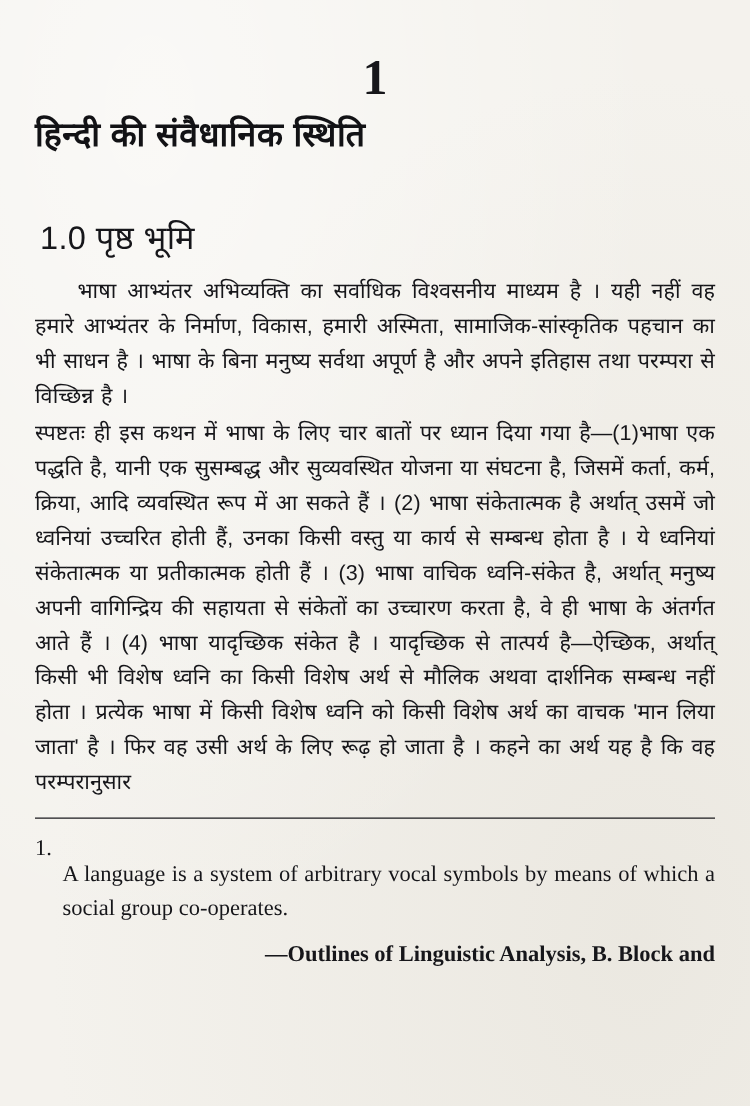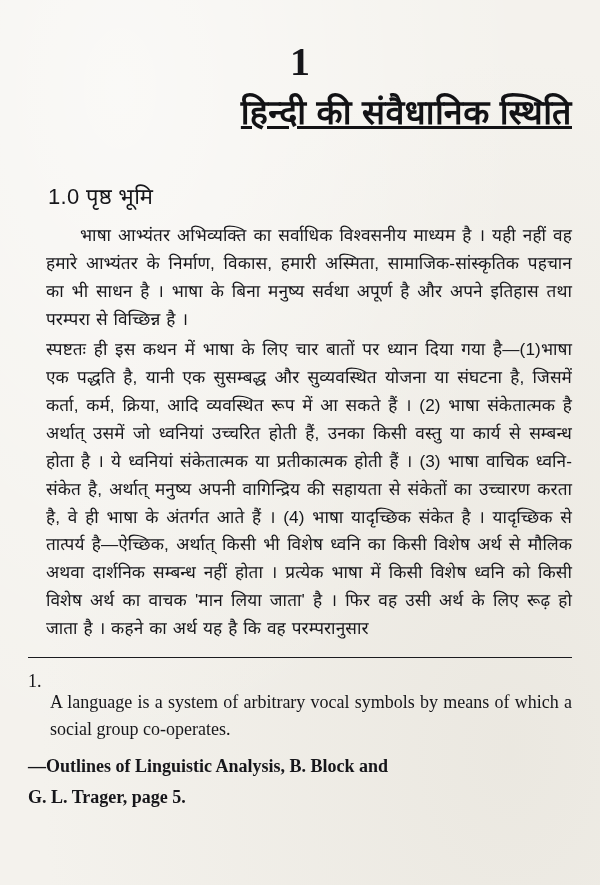--- a/index.html
+++ b/index.html
@@ -28,43 +28,42 @@
   .chapter-number {
     text-align: center;
     font-size: 40px;
     font-weight: bold;
     line-height: 1;
     margin: 12px 0 6px 0;
     font-family: "Liberation Serif", serif;
     letter-spacing: 0;
   }
   .chapter-title {
-    text-align: right;
-    font-size: 34px;
+    text-align: left;
+    font-size: 27px;
     font-weight: bold;
     font-family: "Liberation Sans", sans-serif;
     letter-spacing: 0.5px;
     margin: 0 0 46px 0;
     color: #121215;
-    text-decoration: underline;
   }
   .section-heading {
-    font-size: 22px;
+    font-size: 26px;
     font-family: "Liberation Sans", sans-serif;
     font-weight: normal;
-    margin: 0 0 12px 20px;
+    margin: 0 0 12px 4px;
     letter-spacing: 0.3px;
   }
   .body-text {
     font-family: "Liberation Sans", sans-serif;
     font-size: 17.2px;
     line-height: 1.62;
     text-align: justify;
     text-justify: inter-word;
-    margin: 0 0 3px 18px;
+    margin: 0 0 3px 0;
     letter-spacing: 0.1px;
     word-spacing: 1px;
   }
   .body-text.indent {
     text-indent: 34px;
   }
   .body-text .sup {
     font-size: 11px;
     vertical-align: super;
     line-height: 0;
@@ -90,21 +89,21 @@
     flex: 0 0 22px;
   }
   .footnote-body {
     flex: 1 1 auto;
     text-align: justify;
     margin-top: 21px;
   }
   .attribution {
     font-family: "Liberation Serif", serif;
     font-size: 18px;
-    text-align: left;
+    text-align: right;
     margin: 10px 0 0 0;
     font-weight: bold;
   }
   .attribution.line2 {
     margin-top: 4px;
     padding-right: 14px;
   }
 </style>
 </head>
 <body>
@@ -122,16 +121,15 @@
   <p class="body-text">स्पष्टतः ही इस कथन में भाषा के लिए चार बातों पर ध्यान दिया गया है—(1)भाषा एक पद्धति है, यानी एक सुसम्बद्ध और सुव्यवस्थित योजना या संघटना है, जिसमें कर्ता, कर्म, क्रिया, आदि व्यवस्थित रूप में आ सकते हैं । (2) भाषा संकेतात्मक है अर्थात् उसमें जो ध्वनियां उच्चरित होती हैं, उनका किसी वस्तु या कार्य से सम्बन्ध होता है । ये ध्वनियां संकेतात्मक या प्रतीकात्मक होती हैं । (3) भाषा वाचिक ध्वनि-संकेत है, अर्थात् मनुष्य अपनी वागिन्द्रिय की सहायता से संकेतों का उच्चारण करता है, वे ही भाषा के अंतर्गत आते हैं । (4) भाषा यादृच्छिक संकेत है । यादृच्छिक से तात्पर्य है—ऐच्छिक, अर्थात् किसी भी विशेष ध्वनि का किसी विशेष अर्थ से मौलिक अथवा दार्शनिक सम्बन्ध नहीं होता । प्रत्येक भाषा में किसी विशेष ध्वनि को किसी विशेष अर्थ का वाचक 'मान लिया जाता' है । फिर वह उसी अर्थ के लिए रूढ़ हो जाता है । कहने का अर्थ यह है कि वह परम्परानुसार</p>
 
   <hr class="footnote-rule">
 
   <div class="footnote">
     <div class="footnote-row">
       <span class="footnote-marker">1.</span>
       <span class="footnote-body">A language is  a system of arbitrary  vocal symbols by means of which a social group co-operates.</span>
     </div>
     <div class="attribution">—Outlines of Linguistic Analysis, B. Block and</div>
-    <div class="attribution line2">G. L. Trager, page 5.</div>
   </div>
 
 </div>
 
 </body></html>

